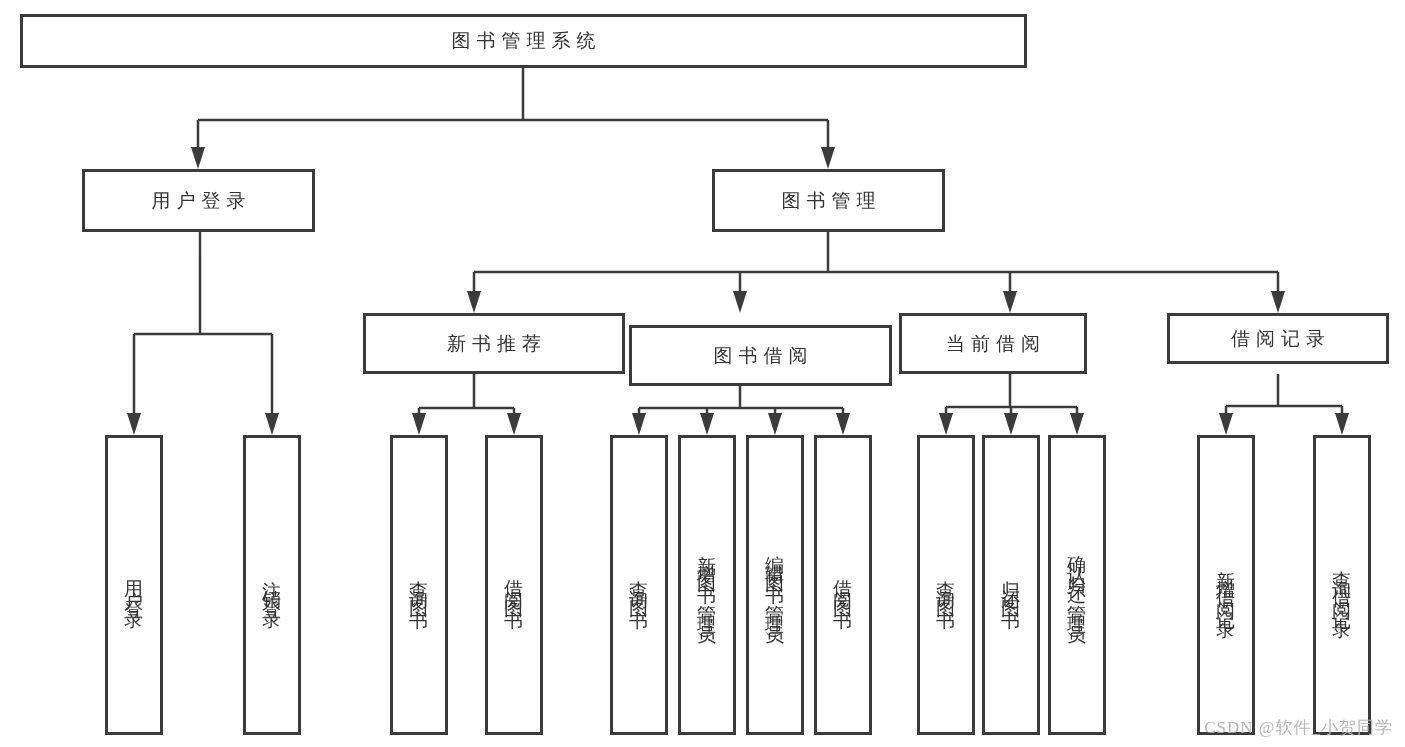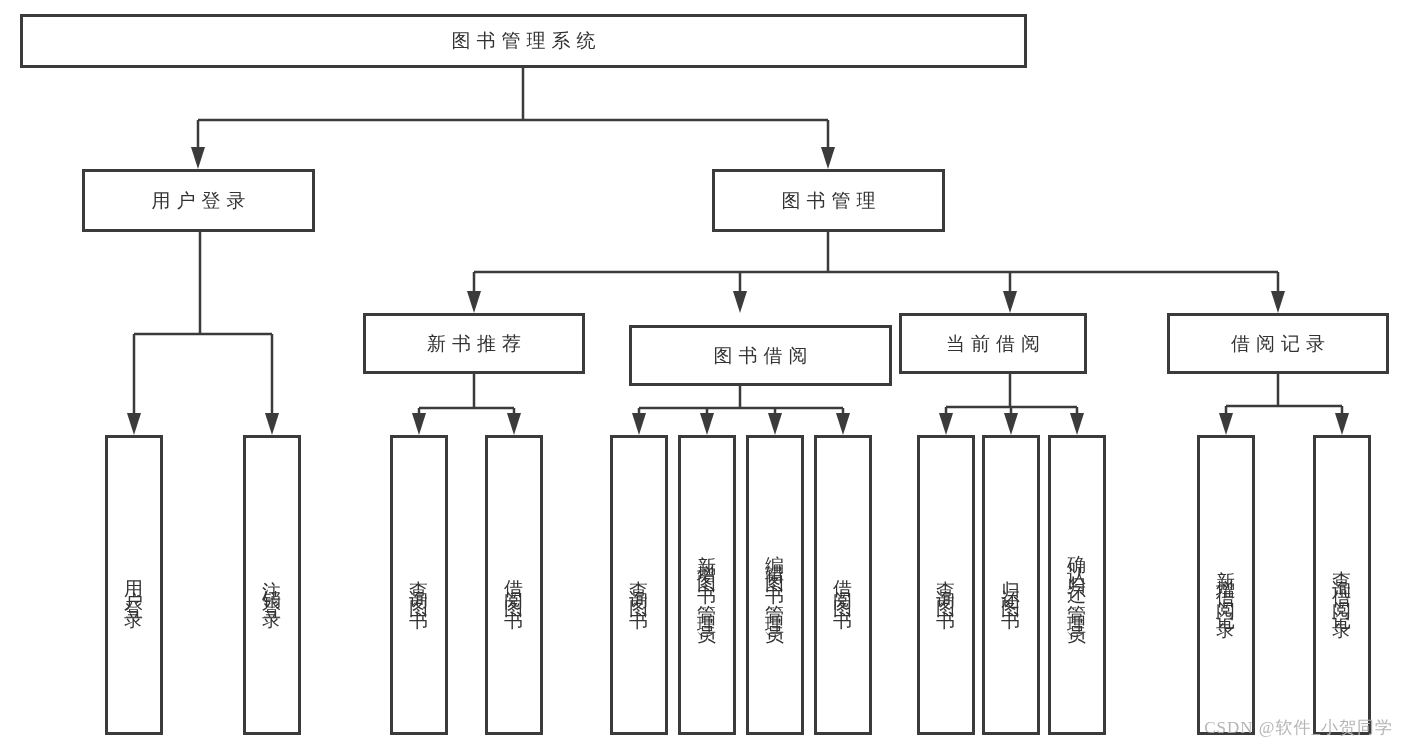--- a/index.html
+++ b/index.html
@@ -73,24 +73,24 @@
         <polygon points="1219,413 1233,413 1226,435"></polygon>
         <polygon points="1335,413 1349,413 1342,435"></polygon>
       </g>
   </svg>
 
   <div class="hbox" style="left:20px;top:14px;width:1007px;height:54px">图书管理系统</div>
 
   <div class="hbox" style="left:82px;top:169px;width:233px;height:63px">用户登录</div>
   <div class="hbox" style="left:712px;top:169px;width:233px;height:63px">图书管理</div>
 
-  <div class="hbox" style="left:363px;top:313px;width:222px;height:61px">新书推荐</div>
+  <div class="hbox" style="left:363px;top:313px;width:262px;height:61px">新书推荐</div>
   <div class="hbox" style="left:629px;top:325px;width:263px;height:61px">图书借阅</div>
   <div class="hbox" style="left:899px;top:313px;width:188px;height:61px">当前借阅</div>
-  <div class="hbox" style="left:1167px;top:313px;width:222px;height:61px">借阅记录</div>
+  <div class="hbox" style="left:1167px;top:313px;width:222px;height:51px">借阅记录</div>
 
   <div class="vbox" style="left:105px;top:435px">用户登录</div>
   <div class="vbox" style="left:243px;top:435px">注销登录</div>
 
   <div class="vbox" style="left:390px;top:435px">查询图书</div>
   <div class="vbox" style="left:485px;top:435px">借阅图书</div>
 
   <div class="vbox" style="left:610px;top:435px">查询图书</div>
   <div class="vbox" style="left:678px;top:435px">新增图书（管理员）</div>
   <div class="vbox" style="left:746px;top:435px">编辑图书（管理员）</div>

